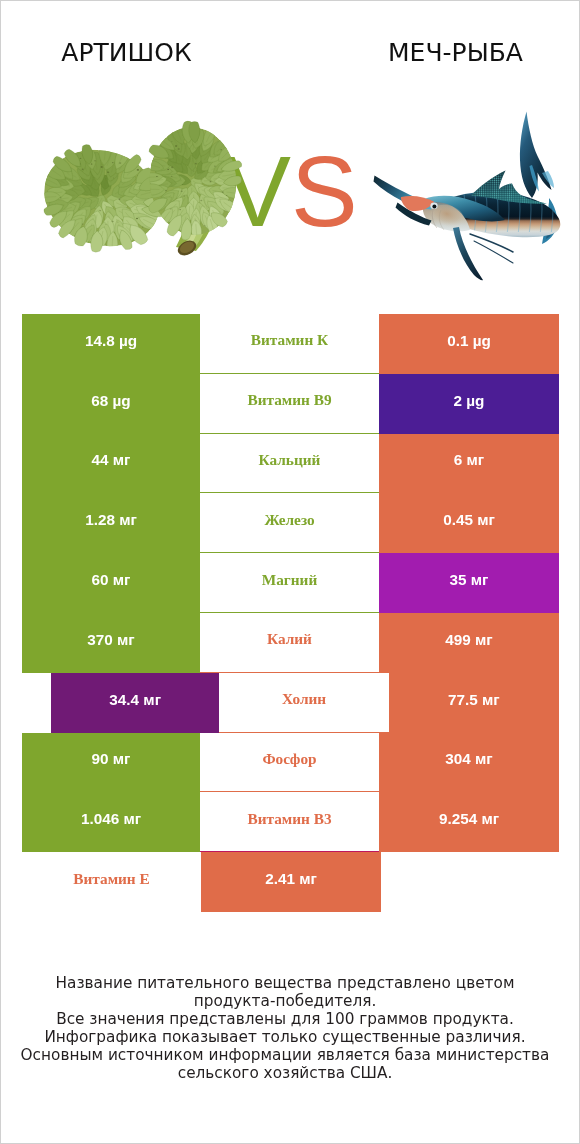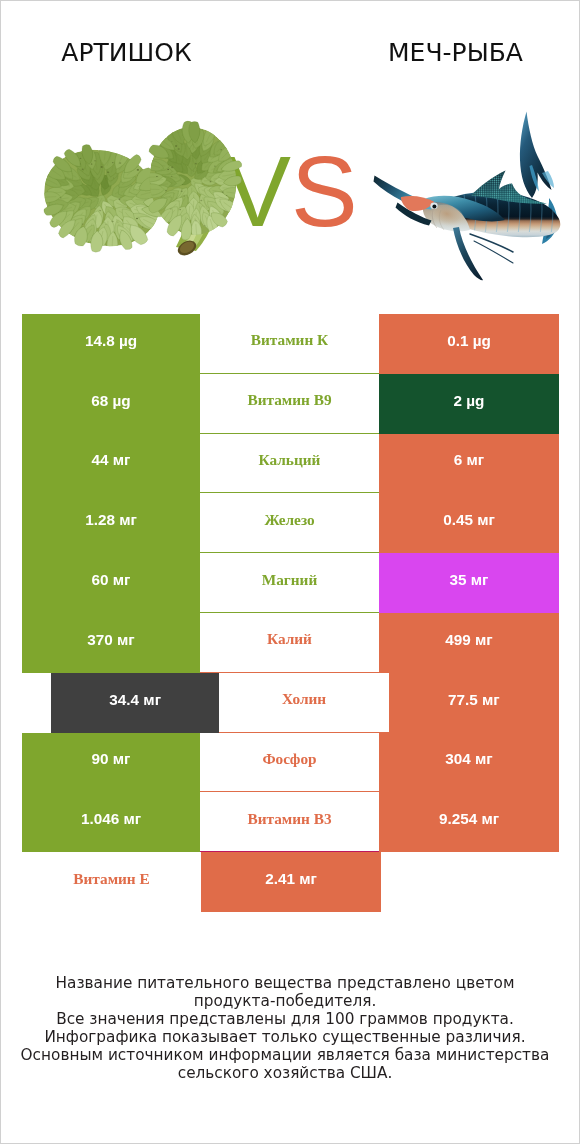--- a/index.html
+++ b/index.html
@@ -636,44 +636,44 @@
     </div>
   <div class="table" id="table">
       <div class="row">
         <div class="cell left" style="background: rgb(127, 166, 45);">14.8 µg</div>
         <div class="cell mid" style="color:#7fa62d;border-bottom:1px solid #7fa62d">Витамин К</div>
         <div class="cell right" style="background: rgb(224, 108, 73);">0.1 µg</div>
       </div>
       <div class="row">
         <div class="cell left" style="background: rgb(127, 166, 45);">68 µg</div>
         <div class="cell mid" style="color:#7fa62d;border-bottom:1px solid #7fa62d">Витамин B9</div>
-        <div class="cell right" style="background: #14532d;">2 µg</div>
+        <div class="cell right" style="background: #4c1d95;">2 µg</div>
       </div>
       <div class="row">
         <div class="cell left" style="background: rgb(127, 166, 45);">44 мг</div>
         <div class="cell mid" style="color:#7fa62d;border-bottom:1px solid #7fa62d">Кальций</div>
         <div class="cell right" style="background: rgb(224, 108, 73);">6 мг</div>
       </div>
       <div class="row">
         <div class="cell left" style="background: rgb(127, 166, 45);">1.28 мг</div>
         <div class="cell mid" style="color:#7fa62d;border-bottom:1px solid #7fa62d">Железо</div>
         <div class="cell right" style="background: rgb(224, 108, 73);">0.45 мг</div>
       </div>
       <div class="row">
         <div class="cell left" style="background: rgb(127, 166, 45);">60 мг</div>
         <div class="cell mid" style="color:#7fa62d;border-bottom:1px solid #7fa62d">Магний</div>
-        <div class="cell right" style="background: #d946ef;">35 мг</div>
+        <div class="cell right" style="background: #a21caf;">35 мг</div>
       </div>
       <div class="row">
         <div class="cell left" style="background: rgb(127, 166, 45);">370 мг</div>
         <div class="cell mid" style="color:#e06c49;border-bottom:1px solid #e06c49">Калий</div>
         <div class="cell right" style="background: rgb(224, 108, 73);">499 мг</div>
       </div>
       <div class="row">
-        <div class="cell left" style="background: #404040; margin-left: 29px;">34.4 мг</div>
+        <div class="cell left" style="background: #701a75; margin-left: 29px;">34.4 мг</div>
         <div class="cell mid" style="color:#e06c49;border-bottom:1px solid #e06c49">Холин</div>
         <div class="cell right" style="background: rgb(224, 108, 73);">77.5 мг</div>
       </div>
       <div class="row">
         <div class="cell left" style="background: rgb(127, 166, 45);">90 мг</div>
         <div class="cell mid" style="color:#e06c49;border-bottom:1px solid #e06c49">Фосфор</div>
         <div class="cell right" style="background: rgb(224, 108, 73);">304 мг</div>
       </div>
       <div class="row">
         <div class="cell left" style="background: rgb(127, 166, 45);">1.046 мг</div>

